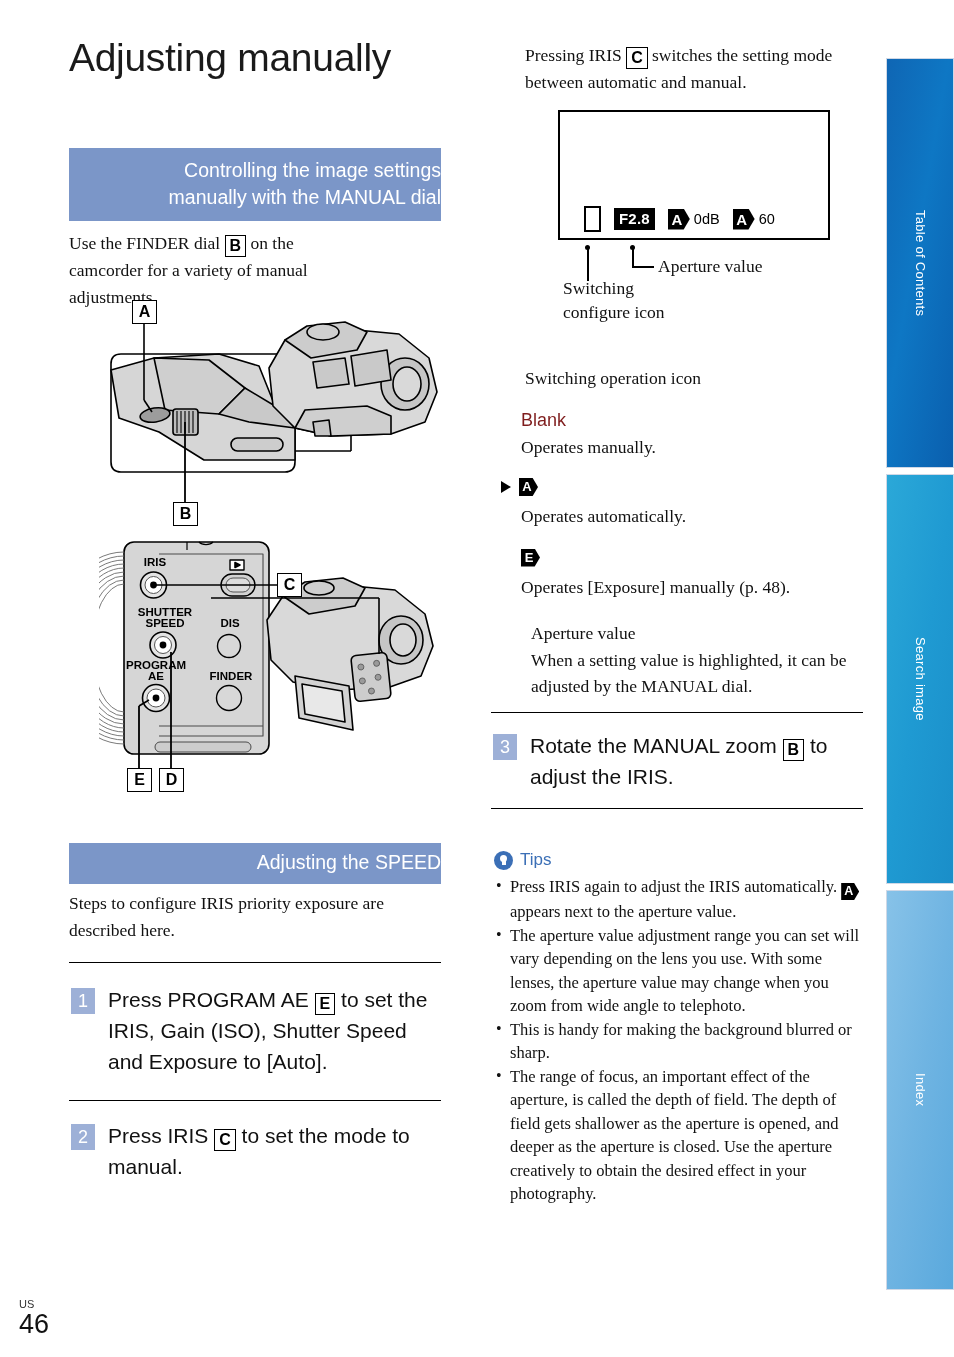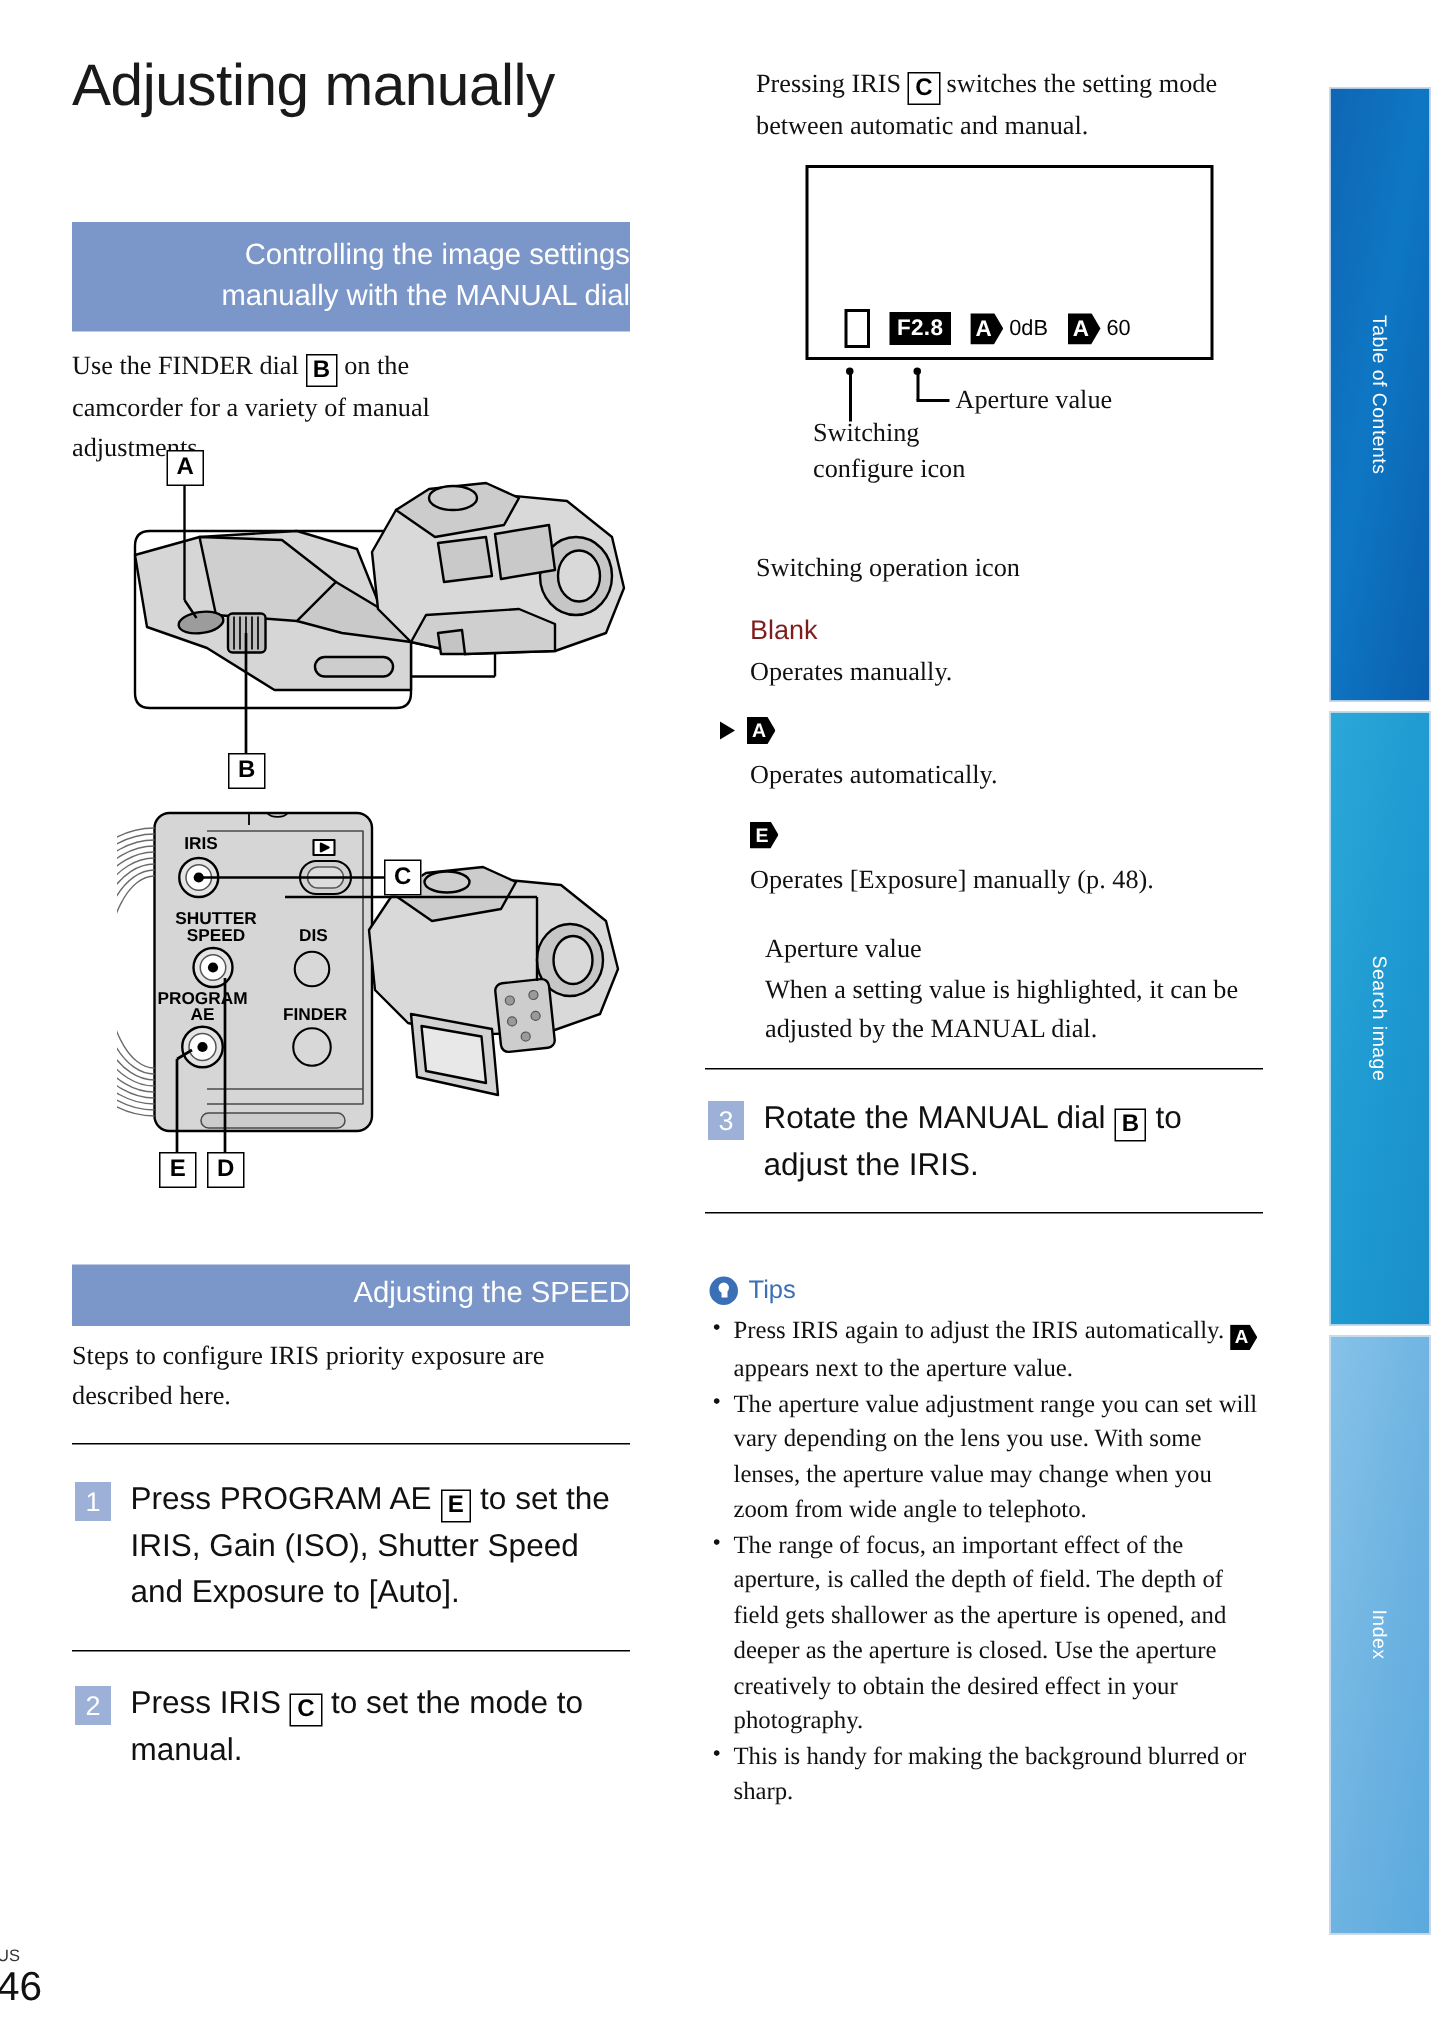--- a/index.html
+++ b/index.html
@@ -6,21 +6,21 @@
   html, body { margin:0; padding:0; }
   body {
     width: 954px; height: 1357px;
     background:#ffffff;
     font-family: "Liberation Serif", serif;
     position: relative;
     overflow: hidden;
   }
 
   
-  #page { position:absolute; inset:0; }
+  #page { position:absolute; inset:0;margin-left:21px; }
 
   
   .col { position:absolute; top:0; }
   #col-left  { left:48px;  width:376px; }
   #col-right { left:480px; width:372px; }
 
   
   #page-title {
     position:absolute; left:48px; top:36px;
     font-family:"Liberation Sans", sans-serif;
@@ -499,21 +499,21 @@
         <div class="serif">Aperture value</div>
         <div class="serif" style="width:330px;">When a setting value is highlighted, it can be adjusted by the MANUAL dial.</div>
       </div>
     </div>
 
     <hr class="rule" style="position:absolute; left:-10px; top:712px; width:372px;">
 
     <div class="step" style="position:absolute; left:-8px; top:730px; width:372px;">
       <div class="step-num">3</div>
       <div class="step-text">
-        <span>Rotate the MANUAL dial</span>
+        <span>Rotate the MANUAL zoom</span>
         <span class="keybox">B</span>
         <span>to adjust the IRIS.</span>
       </div>
     </div>
 
     <hr class="rule" style="position:absolute; left:-10px; top:808px; width:372px;">
 
     <div style="position:absolute; left:-7px; top:850px; width:370px;">
       <div id="tips-head">
         <span class="bulb"></span>
@@ -522,24 +522,24 @@
       <ul class="tips">
         <li>
           <span>Press IRIS again to adjust the IRIS automatically.</span>
           <span class="pent tiny">A</span>
           <span>appears next to the aperture value.</span>
         </li>
         <li>
           <span>The aperture value adjustment range you can set will vary depending on the lens you use. With some lenses, the aperture value may change when you zoom from wide angle to telephoto.</span>
         </li>
         <li>
-          <span>The range of focus, an important effect of the aperture, is called the depth of field. The depth of field gets shallower as the aperture is opened, and deeper as the aperture is closed. Use the aperture creatively to obtain the desired effect in your photography.</span>
+          <span>This is handy for making the background blurred or sharp.</span>
         </li>
         <li>
-          <span>This is handy for making the background blurred or sharp.</span>
+          <span>The range of focus, an important effect of the aperture, is called the depth of field. The depth of field gets shallower as the aperture is opened, and deeper as the aperture is closed. Use the aperture creatively to obtain the desired effect in your photography.</span>
         </li>
       </ul>
     </div>
 
   </div>
 
   <div id="sidebar">
     <div class="tab" id="tab-toc">
       <span>Table of Contents</span>
     </div>

